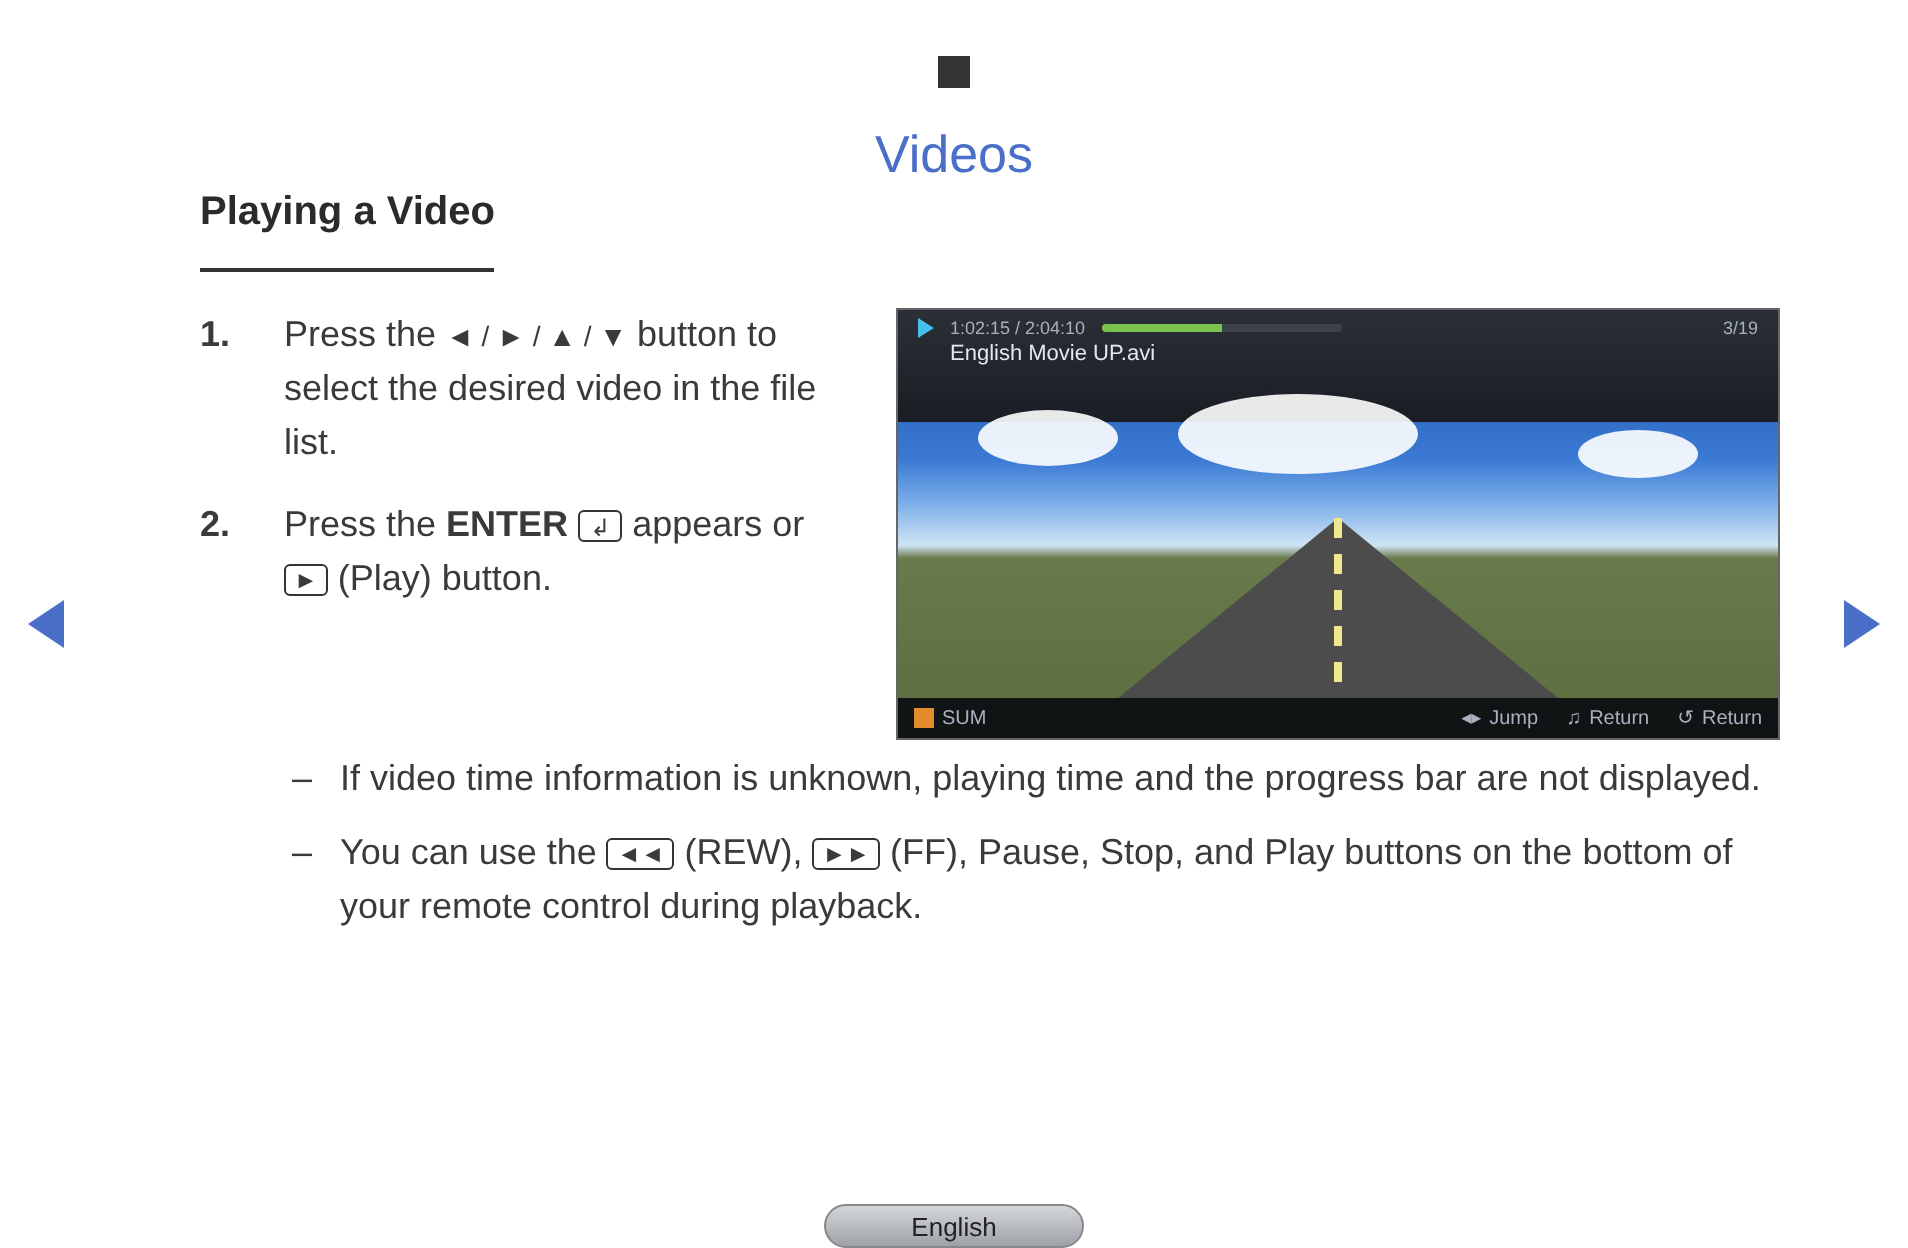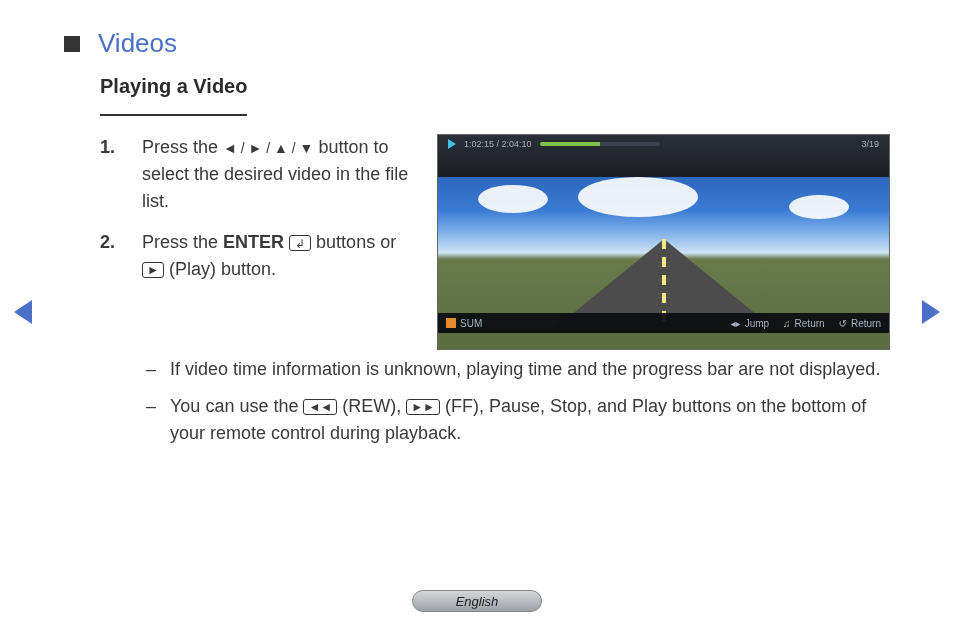--- a/index.html
+++ b/index.html
@@ -12,21 +12,22 @@
     color: #3a3a3a;
     overflow: hidden;
   }
   .page {
     padding: 28px 64px 0 64px;
   }
   .section-header {
     display: flex;
     align-items: center;
     gap: 18px;
-    margin-bottom: 16px;
+    margin-bottom: 2px;
+    flex-direction: column;
   }
   .bullet {
     width: 16px;
     height: 16px;
     background: #333;
   }
   .section-title {
     color: #4a6fc9;
     font-size: 26px;
     font-weight: 400;
@@ -36,21 +37,21 @@
     font-size: 20px;
     font-weight: 700;
     color: #2b2b2b;
     display: inline-block;
     border-bottom: 2px solid #333;
     padding-bottom: 16px;
     margin-bottom: 18px;
   }
   .content-row {
     display: flex;
-    gap: 17px;
+    gap: 28px;
     margin-left: 36px;
   }
   .text-col {
     flex: 0 0 320px;
   }
   .text-col-wide {
     margin-left: 36px;
   }
   ol.steps {
     list-style: none;
@@ -120,21 +121,21 @@
     flex: 1;
     height: 216px;
     border: 1px solid #666;
     position: relative;
     overflow: hidden;
     background: linear-gradient(to bottom, #1b4ea0 0%, #3b7ad4 35%, #7aaee8 45%, #cfe4f4 55%, #697a4b 58%, #5a6d3e 100%);
   }
   .video-topbar {
     position: absolute;
     top: 0; left: 0; right: 0;
-    height: 42px;
+    height: 56px;
     background: linear-gradient(to bottom, #2b2f38 0%, #1a1d23 100%);
     color: #d6dde6;
     font-size: 10px;
     padding: 4px 10px 0 10px;
   }
   .vt-row1 { display: flex; align-items: center; gap: 8px; }
   .vt-play {
     width: 0; height: 0;
     border-left: 8px solid #45c0e8;
     border-top: 5px solid transparent;
@@ -144,21 +145,21 @@
   .vt-progress {
     width: 120px; height: 4px; background: #3b424e;
     border-radius: 2px; position: relative; overflow: hidden;
   }
   .vt-progress-fill { position: absolute; left:0; top:0; bottom:0; width:50%; background:#7cc04d; }
   .vt-counter { margin-left: auto; font-size: 9px; color:#a7b1bf; }
   .vt-filename { font-size: 11px; color:#e4e8ee; margin-top: 2px; margin-left: 16px; }
 
   .video-bottombar {
     position: absolute;
-    bottom: 16px; left: 0; right: 0;
+    bottom: 0; left: 0; right: 0;
     height: 20px;
     background: rgba(10,12,16,0.92);
     color: #a7b1bf;
     font-size: 10px;
     display: flex;
     align-items: center;
     padding: 0 8px;
     gap: 14px;
   }
   .vb-sum { display:flex; align-items:center; gap:4px; }
@@ -195,33 +196,32 @@
     border-bottom: 12px solid transparent;
     cursor: pointer;
   }
   .nav-arrow-left { left: 14px; border-right: 18px solid #4a6fc9; }
   .nav-arrow-right { right: 14px; border-left: 18px solid #4a6fc9; }
 
   
   .lang-pill {
     position: absolute;
     left: 50%;
-    bottom: 12px;
+    bottom: 0;
     transform: translateX(-50%);
     width: 130px;
     height: 22px;
     background: linear-gradient(to bottom,#d4d6d9,#9ea2a8);
     border-radius: 11px;
     color: #222;
     font-size: 13px;
     display: flex;
     align-items: center;
     justify-content: center;
     border: 1px solid #888;
-    font-style: italic;
   }
 </style>
 </head>
 <body>
 
 <div class="page">
 
   <div class="section-header">
     <div class="bullet"></div>
     <div class="section-title">Videos</div>
@@ -234,38 +234,39 @@
       <ol class="steps">
         <li>
           <span>Press the </span>
           <span class="arrow-glyph">◄ / ► / ▲ / ▼</span>
           <span> button to select the desired video in the file list.</span>
         </li>
         <li>
           <span>Press the </span>
           <span class="bold">ENTER</span>
           <span class="enter-icon"></span>
-          <span> buttons or </span>
+          <span> appears or </span>
           <span class="btn-box">►</span>
           <span> (Play) button.</span>
 
         </li>
       </ol>
     </div>
 
     <div class="video-preview">
       <div class="video-topbar">
         <div class="vt-row1">
           <div class="vt-play"></div>
           <div class="vt-time">1:02:15 / 2:04:10</div>
           <div class="vt-progress">
             <div class="vt-progress-fill"></div>
           </div>
           <div class="vt-counter">3/19</div>
         </div>
+        <div class="vt-filename">English Movie UP.avi</div>
       </div>
 
       <div class="cloud cl1"></div>
       <div class="cloud cl2"></div>
       <div class="cloud cl3"></div>
       <div class="road"></div>
       <div class="road-line"></div>
 
       <div class="video-bottombar">
         <div class="vb-sum">

